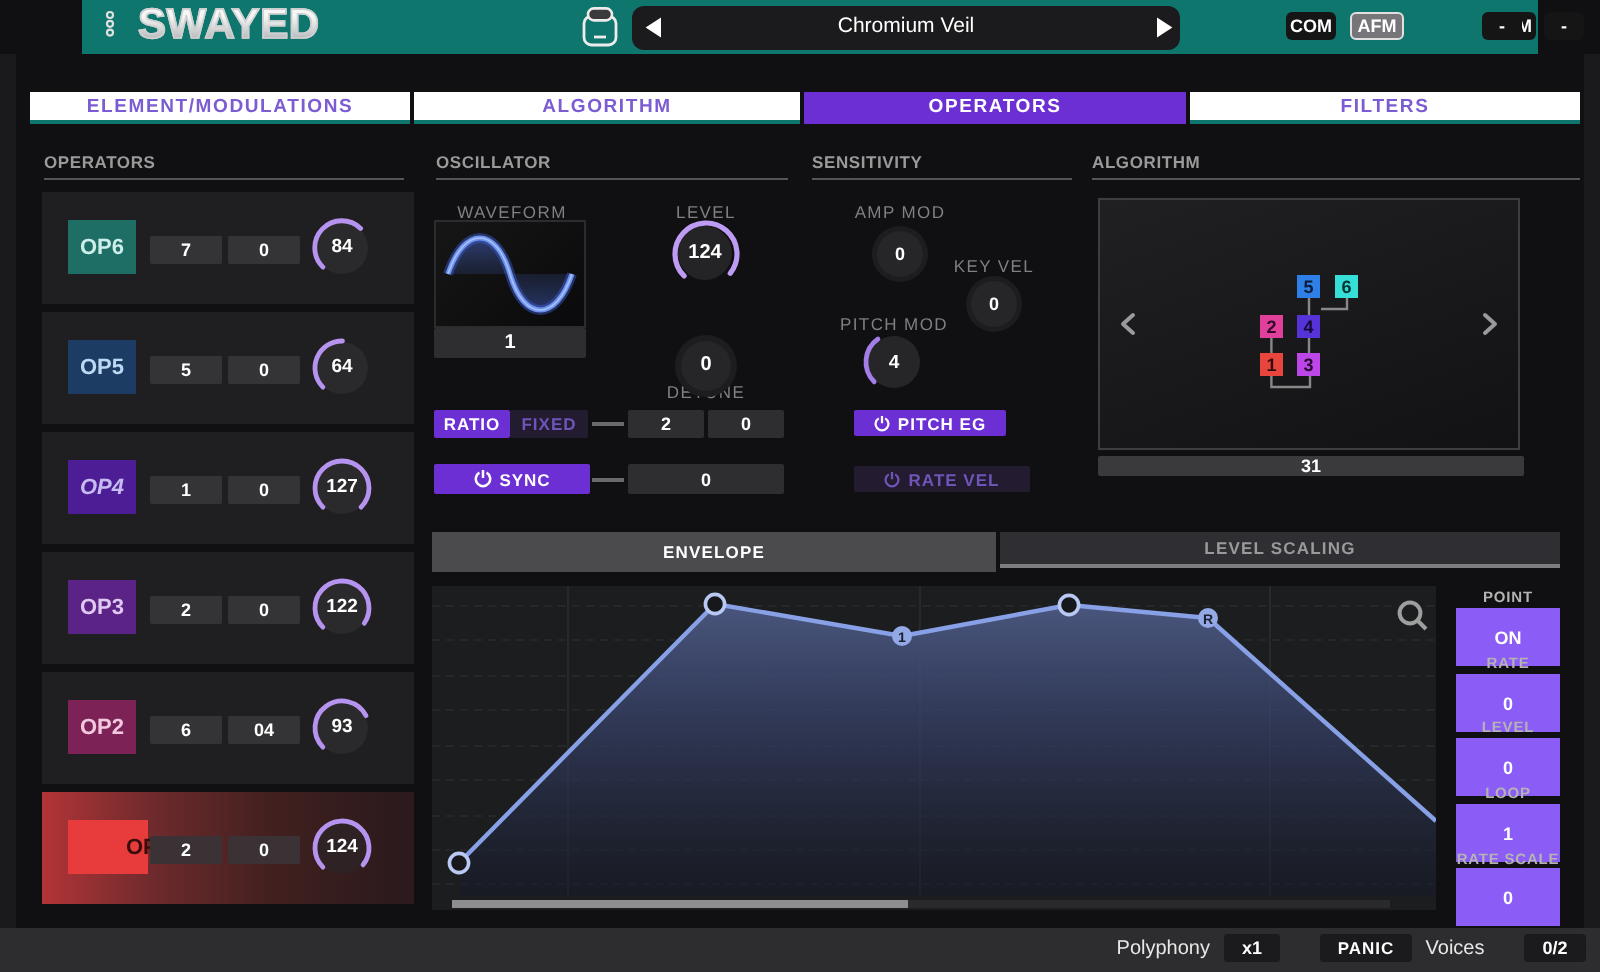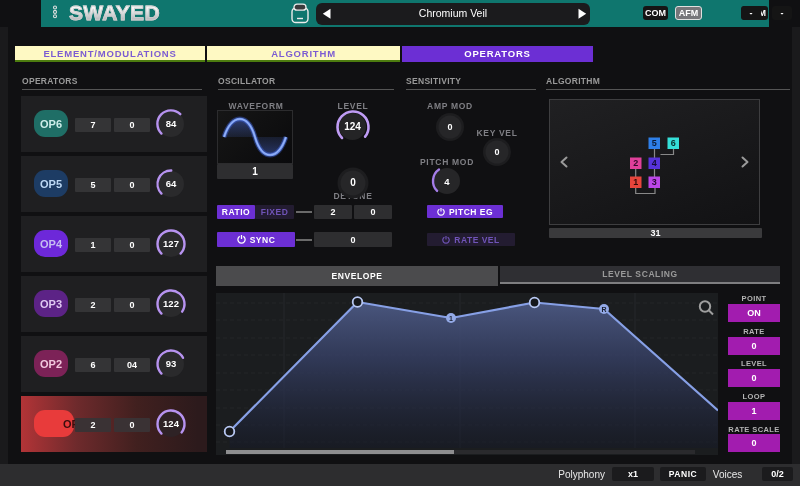--- a/index.html
+++ b/index.html
@@ -1,42 +1,42 @@
 <!DOCTYPE html>
 <html><head>
 <meta charset="utf-8">
 <style>
 html,body{margin:0;padding:0;background:#0f0f0f;}
 *{box-sizing:border-box;font-family:"Liberation Sans",sans-serif;}
 #app{position:relative;width:800px;height:486px;background:#101012;overflow:hidden;}
 .abs{position:absolute;}
 .hdr{position:absolute;font-size:8.5px;font-weight:bold;letter-spacing:0.3px;color:#9a9a9a;}
 .hline{position:absolute;height:1px;background:#555;}
-.lbl{position:absolute;font-size:8.5px;font-weight:bold;letter-spacing:0.7px;color:#7f7f84;text-align:center;}
+.lbl{position:absolute;font-size:8.5px;font-weight:normal;letter-spacing:0.7px;color:#7f7f84;text-align:center;}
 .vbox{position:absolute;background:#343436;color:#fff;font-size:9px;font-weight:bold;text-align:center;display:flex;align-items:center;justify-content:center;border-radius:1px;}
 .knobnum{position:absolute;color:#fff;font-weight:bold;text-align:center;}
 
 #topbar{position:absolute;left:0;top:0;width:728px;height:27px;background:#0f766e;margin-left:41px;}
 #logo{position:absolute;left:28px;top:1px;font-size:21px;font-weight:bold;letter-spacing:0.3px;color:#e8e8e8;background:linear-gradient(180deg,#f6f6f6 30%,#9fa3a8 95%);-webkit-background-clip:text;background-clip:text;-webkit-text-fill-color:transparent;-webkit-text-stroke:0.8px #cfcfcf;}
 .tbtn{position:absolute;top:6px;height:14px;background:#151515;border-radius:3px;color:#fff;font-size:9px;font-weight:bold;display:flex;align-items:center;justify-content:center;}
 
-.mtab{position:absolute;top:46px;height:16px;background:#fef9c3;border-bottom:2px solid #4d7c0f;color:#7c5cd2;font-size:9.5px;font-weight:bold;letter-spacing:0.8px;display:flex;align-items:center;justify-content:center;}
+.mtab{position:absolute;top:46px;height:16px;background:#ffffff;border-bottom:2px solid #0f766e;color:#7c5cd2;font-size:9.5px;font-weight:bold;letter-spacing:0.8px;display:flex;align-items:center;justify-content:center;}
 .mtab.sel{background:#6c2fd4;border-bottom:2px solid #6c2fd4;color:#fff;}
 
 .oprow{position:absolute;left:21px;width:186px;height:56px;background:#1f1f21;}
-.opbtn{position:absolute;left:13px;top:14px;width:34px;height:27px;font-size:11px;font-weight:bold;display:flex;align-items:center;justify-content:center;border-radius:11px;}
+.opbtn{position:absolute;left:13px;top:14px;width:34px;height:27px;font-size:11px;font-weight:bold;display:flex;align-items:center;justify-content:center;}
 .ov1{position:absolute;left:54px;top:22px;width:36px;height:14px;}
 .ov2{position:absolute;left:93px;top:22px;width:36px;height:14px;}
 .knob{position:absolute;}
 .pbtn{position:absolute;background:#6c2fd4;color:#fff;font-size:8.5px;font-weight:bold;letter-spacing:0.5px;display:flex;align-items:center;justify-content:center;border-radius:1px;}
 .gbtn{position:absolute;background:#231c31;color:#7054b8;font-size:8.5px;font-weight:bold;letter-spacing:0.5px;display:flex;align-items:center;justify-content:center;border-radius:1px;}
 .cline{position:absolute;height:2px;background:#6a6a6a;}
 
 .elbl{position:absolute;left:705px;width:98px;text-align:center;font-size:7.5px;font-weight:bold;letter-spacing:0.4px;color:#b4b4b4;}
-.ebox{position:absolute;left:728px;width:52px;height:18px;background:#a21caf;color:#fff;font-size:9px;font-weight:bold;display:flex;align-items:center;justify-content:center;}
+.ebox{position:absolute;left:728px;width:52px;height:29px;background:#8b5cf6;color:#fff;font-size:9px;font-weight:bold;display:flex;align-items:center;justify-content:center;}
 </style>
 </head>
 <body>
 <div id="app">
 
 <div id="topbar">
   <svg class="abs" style="left:10px;top:4px" width="10" height="18" viewBox="0 0 10 18">
     <circle cx="4" cy="3.5" r="1.5" fill="none" stroke="#e0e0e0" stroke-width="1.1"></circle>
     <circle cx="4" cy="7.9" r="1.5" fill="none" stroke="#e0e0e0" stroke-width="1.1"></circle>
     <circle cx="4" cy="12.3" r="1.5" fill="none" stroke="#e0e0e0" stroke-width="1.1"></circle>
@@ -65,20 +65,21 @@
     <path d="M 6.30 22.70 A 12.3 12.3 0 1 1 26.56 18.21" fill="none" stroke="#9b7ce0" stroke-width="2.5" stroke-linecap="round"></path>
   </svg>
 </div>
 
 <div class="abs" style="left:0;top:27px;width:8px;height:437px;background:#1a1a1c;"></div>
 <div class="abs" style="left:792px;top:27px;width:8px;height:437px;background:#1a1a1c;"></div>
 
 <div class="mtab" style="left:15px;width:190px;">ELEMENT/MODULATIONS</div>
 <div class="mtab" style="left:207px;width:193px;">ALGORITHM</div>
 <div class="mtab sel" style="left:402px;width:191px;">OPERATORS</div>
+<div class="mtab" style="left:595px;width:195px;">FILTERS</div>
 
 <div class="hdr" style="left:22px;top:76px;">OPERATORS</div>
 <div class="hline" style="left:22px;top:89px;width:180px;"></div>
 <div class="oprow" style="top:96px;">
   <div class="opbtn" style="background:#1f6e66;color:#cdeeea;">OP6</div>
   <div class="vbox ov1">7</div>
       <div class="vbox ov2">0</div>
   <svg class="knob" style="left:133px;top:11px" width="34" height="34" viewBox="0 0 34 34">
         <circle cx="17" cy="17" r="13" fill="#2a2a2c"></circle>
         <path d="M 7.45 26.55 A 13.5 13.5 0 0 1 26.31 7.22" fill="none" stroke="#b793f0" stroke-width="2.4" stroke-linecap="round"></path>
@@ -89,21 +90,21 @@
   <div class="opbtn" style="background:#1d3c64;color:#bdd8f4;">OP5</div>
   <div class="vbox ov1">5</div>
       <div class="vbox ov2">0</div>
   <svg class="knob" style="left:133px;top:11px" width="34" height="34" viewBox="0 0 34 34">
         <circle cx="17" cy="17" r="13" fill="#2a2a2c"></circle>
         <path d="M 7.45 26.55 A 13.5 13.5 0 0 1 17.25 3.50" fill="none" stroke="#b793f0" stroke-width="2.4" stroke-linecap="round"></path>
       </svg>
   <div class="knobnum" style="left:133px;top:22px;width:34px;font-size:9.5px;">64</div>
 </div>
 <div class="oprow" style="top:216px;">
-  <div class="opbtn" style="background:#6d28d9;color:#c6bcf2;">OP4</div>
+  <div class="opbtn" style="background:#4c1d95;color:#c6bcf2;font-style:italic;">OP4</div>
   <div class="vbox ov1">1</div>
       <div class="vbox ov2">0</div>
   <svg class="knob" style="left:133px;top:11px" width="34" height="34" viewBox="0 0 34 34">
         <circle cx="17" cy="17" r="13" fill="#2a2a2c"></circle>
         <path d="M 7.45 26.55 A 13.5 13.5 0 1 1 26.55 26.55" fill="none" stroke="#b793f0" stroke-width="2.4" stroke-linecap="round"></path>
       </svg>
   <div class="knobnum" style="left:133px;top:22px;width:34px;font-size:9.5px;">127</div>
 </div>
 <div class="oprow" style="top:276px;">
   <div class="opbtn" style="background:#5c2386;color:#dfc8f2;">OP3</div>
@@ -285,18 +286,18 @@
 <div class="ebox" style="top:337px;">0</div>
 <div class="elbl" style="top:359px;">LEVEL</div>
 <div class="ebox" style="top:369px;">0</div>
 <div class="elbl" style="top:392px;">LOOP</div>
 <div class="ebox" style="top:402px;">1</div>
 <div class="elbl" style="top:425px;">RATE SCALE</div>
 <div class="ebox" style="top:434px;">0</div>
 
 <div class="abs" style="left:0;top:464px;width:800px;height:22px;background:#2d2d2f;"></div>
 <div class="abs" style="left:540px;top:469px;width:65px;text-align:right;color:#e8e8e8;font-size:10px;">Polyphony</div>
-<div class="abs" style="left:612px;top:467px;width:42px;height:14px;background:#1b1b1d;border-radius:2px;color:#fff;font-size:9px;font-weight:bold;display:flex;align-items:center;justify-content:center;text-align:center;">x1</div>
+<div class="abs" style="left:612px;top:467px;width:28px;height:14px;background:#1b1b1d;border-radius:2px;color:#fff;font-size:9px;font-weight:bold;display:flex;align-items:center;justify-content:center;text-align:center;">x1</div>
 <div class="abs" style="left:660px;top:467px;width:46px;height:14px;background:#1b1b1d;border-radius:2px;color:#fff;font-size:8.5px;font-weight:bold;letter-spacing:0.5px;display:flex;align-items:center;justify-content:center;">PANIC</div>
 <div class="abs" style="left:700px;top:469px;width:55px;text-align:center;color:#e8e8e8;font-size:10px;">Voices</div>
 <div class="abs" style="left:762px;top:467px;width:31px;height:14px;background:#1b1b1d;border-radius:2px;color:#fff;font-size:9px;font-weight:bold;display:flex;align-items:center;justify-content:center;">0/2</div>
 
 </div>
 
 </body></html>

